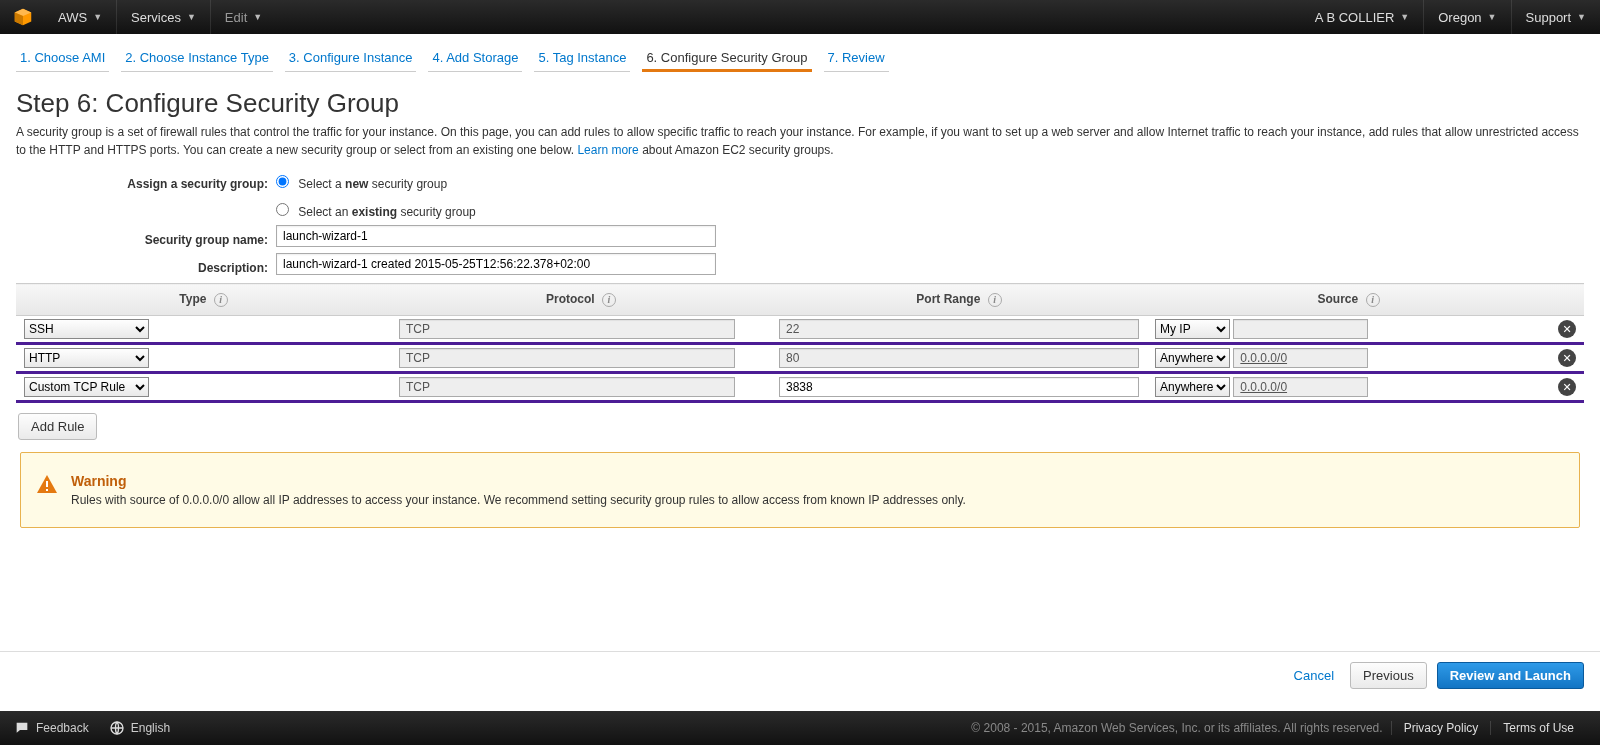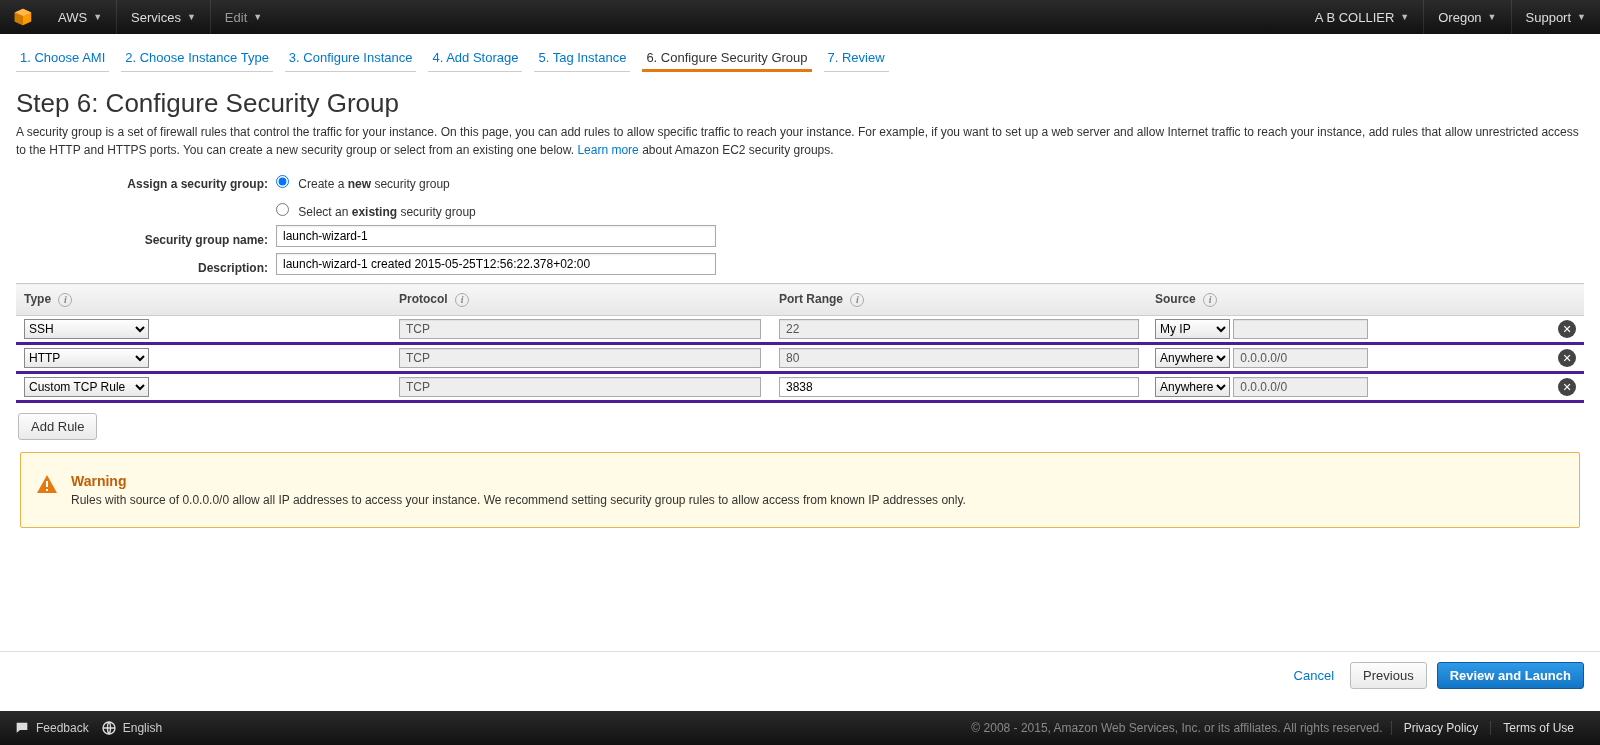--- a/index.html
+++ b/index.html
@@ -26,52 +26,52 @@
   .desc a { color:#07c; text-decoration:none; }
   
   .form-rows { margin-top:6px; }
   .form-row { display:flex; align-items:flex-end; min-height:26px; margin-bottom:2px; }
   .form-label { width:260px; text-align:right; font-size:12px; font-weight:bold; color:#333; padding-right:8px; }
   .form-value { display:flex; align-items:center; font-size:12px; }
   input[type=radio] { margin:0 6px 0 0; }
   input.text-input { border:1px solid #aaa; background:#fff; font-size:12px; padding:2px 6px; height:22px; width:440px; box-shadow:inset 0 1px 2px rgba(0,0,0,0.07); }
   
   .sg-table { width:100%; border-collapse:collapse; margin-top:8px; font-size:12px; }
-  .sg-table th { text-align:left; font-weight:bold; background:linear-gradient(#f7f7f7,#e7e7e7); border-top:1px solid #ccc; border-bottom:1px solid #ccc; padding:6px 8px; color:#444; height:32px;}
+  .sg-table th { text-align:center; font-weight:bold; background:linear-gradient(#f7f7f7,#e7e7e7); border-top:1px solid #ccc; border-bottom:1px solid #ccc; padding:6px 8px; color:#444; height:32px;}
   .sg-table th.last, .sg-table td.last { width:30px; text-align:center; }
   .sg-table td { padding:3px 8px; border-bottom:3px solid #4c1d95; vertical-align:middle; height:26px;}
   .col-type { width:375px; }
   .col-protocol { width:380px; }
   .col-port { width:370px; }
   .col-source { }
   select.sg-select { width:125px; height:20px; font-size:12px; border:1px solid #888; background:linear-gradient(#fefefe,#e9e9e9); }
   select.sg-select.src { width:75px; }
   input.sg-input { height:20px; font-size:12px; border:1px solid #aaa; padding:1px 6px; background:#fff; box-shadow:inset 0 1px 1px rgba(0,0,0,0.06);}
   input.sg-input.disabled { background:#eee; color:#555;}
-  input.proto { width:362px; }
+  input.proto { width:336px; }
   input.port { width:360px; }
-  input.cidr { width:135px; }
+  input.cidr { width:135px;text-decoration:underline; }
   input.cidr.blur { color:transparent; text-shadow:0 0 6px #888;}
   .info-i { display:inline-flex; width:14px; height:14px; border:1px solid #aaa; border-radius:50%; font-size:10px; color:#888; align-items:center; justify-content:center; margin-left:4px; font-style:italic; font-family:Georgia, serif; cursor:help;}
   .remove-btn { width:18px;height:18px; border-radius:50%; background:#444; color:#fff; display:inline-flex; align-items:center; justify-content:center; font-size:11px; cursor:pointer;}
   .btn { display:inline-block; border:1px solid #bbb; background:linear-gradient(#fdfdfd,#eaeaea); border-radius:3px; padding:5px 12px; font-size:13px; color:#333; cursor:pointer; }
   .btn-primary { background:linear-gradient(#2f9ae8,#1275c4); border:1px solid #0a5a9c; color:#fff; font-weight:bold;}
   .btn-link { border:none; background:none; color:#07c; cursor:pointer; font-size:13px;}
   .add-rule { margin:10px 0 0 2px;}
   
   .warning-box { margin:12px 4px 0; border:1px solid #e8b24f; background:#fffbe6; border-radius:2px; padding:20px 14px; display:flex; gap:12px; }
   .warning-icon { flex:none; }
   .warning-icon svg { width:24px; height:24px; }
   .warning-title { color:#c05f0a; font-weight:bold; font-size:14px; margin-bottom:4px;}
   .warning-text { font-size:12px; color:#333;}
   
   .actions-row { position:absolute; left:0; right:0; bottom:46px; border-top:1px solid #ddd; padding:10px 16px; display:flex; justify-content:flex-end; align-items:center; gap:10px;}
   
   .footer { position:absolute; left:0; right:0; bottom:0; height:34px; background:linear-gradient(#2b2b2b,#111); color:#ccc; font-size:12px; display:flex; align-items:center; padding:0 14px;}
-  .footer-left { display:flex; align-items:center; gap:12px;}
+  .footer-left { display:flex; align-items:center; gap:20px;}
   .footer-item { display:flex; align-items:center; gap:6px; cursor:pointer;}
   .footer-right { margin-left:auto; display:flex; align-items:center; gap:0;}
   .footer-link { color:#ddd; padding:0 12px; text-decoration:none; cursor:pointer; border-left:1px solid rgba(255,255,255,0.15);}
   .copyright { color:#888; padding-right:8px;}
 </style>
 </head>
 <body>
 
 <div class="nav-top">
   <div class="nav-left">
@@ -128,21 +128,21 @@
     <a href="#">Learn more</a>
     <span> about Amazon EC2 security groups.</span>
   </div>
 
   <div class="form-rows">
     <div class="form-row">
       <div class="form-label">Assign a security group:</div>
       <div class="form-value">
         <label>
           <input type="radio" name="sg-assign" checked="" style="">
-          <span>Create a </span><b>new</b><span> security group</span>
+          <span>Select a </span><b>new</b><span> security group</span>
         </label>
       </div>
     </div>
     <div class="form-row">
       <div class="form-label"></div>
       <div class="form-value">
         <label>
           <input type="radio" name="sg-assign" style="">
           <span>Select an </span><b>existing</b><span> security group</span>
         </label>

